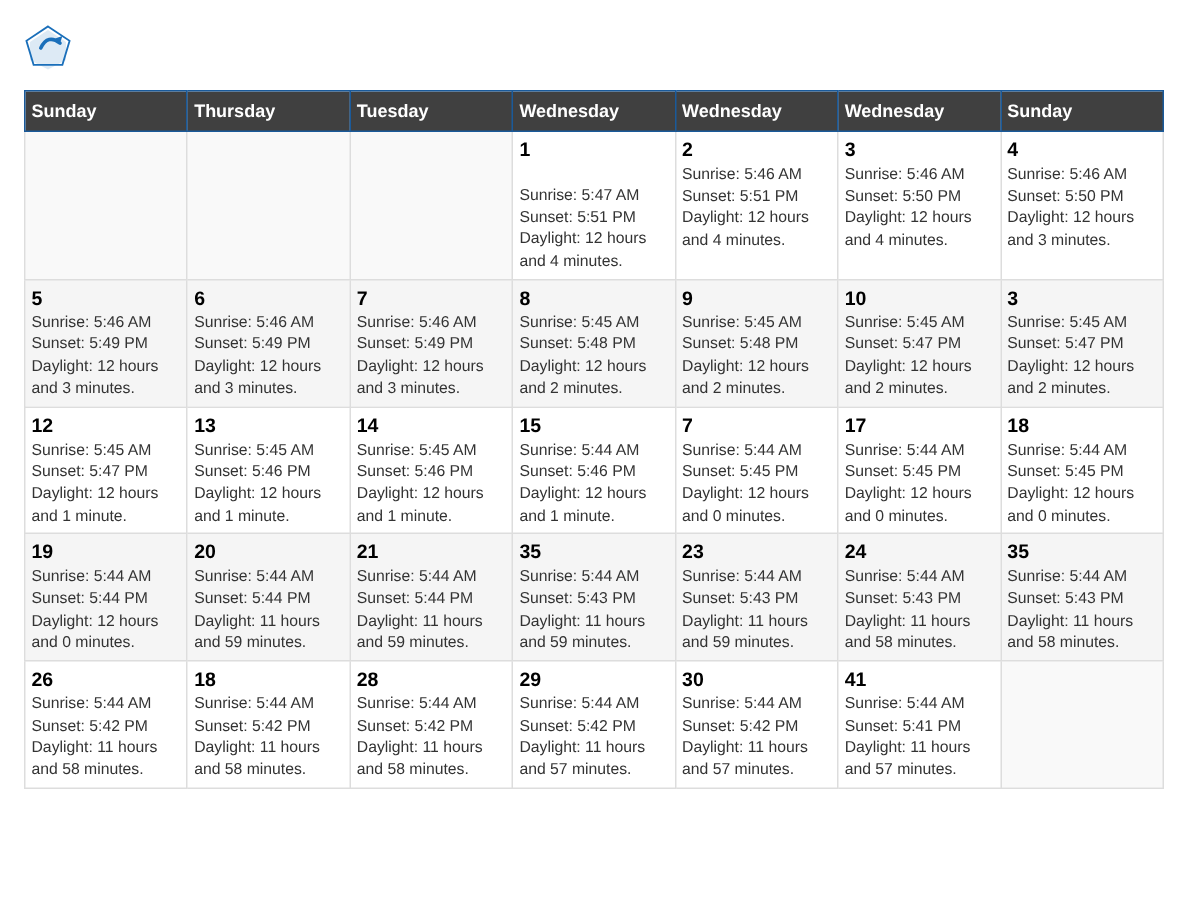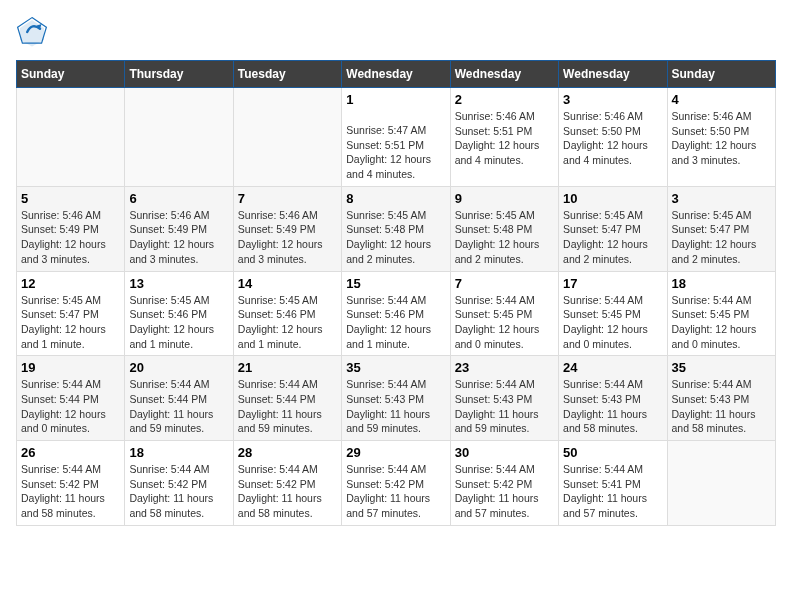--- a/index.html
+++ b/index.html
@@ -308,21 +308,21 @@
 Sunset: 5:42 PM
 Daylight: 11 hours and 57 minutes.</div>
         </td>
         <td>
           <span class="day-num">30</span>
           <div class="cell-info" style="white-space: pre-line;">Sunrise: 5:44 AM
 Sunset: 5:42 PM
 Daylight: 11 hours and 57 minutes.</div>
         </td>
         <td>
-          <span class="day-num">50</span>
+          <span class="day-num">41</span>
           <div class="cell-info" style="white-space: pre-line;">Sunrise: 5:44 AM
 Sunset: 5:41 PM
 Daylight: 11 hours and 57 minutes.</div>
         </td>
         <td class="empty"></td>
       </tr>
     </tbody>
 </table>
 
 </body></html>

